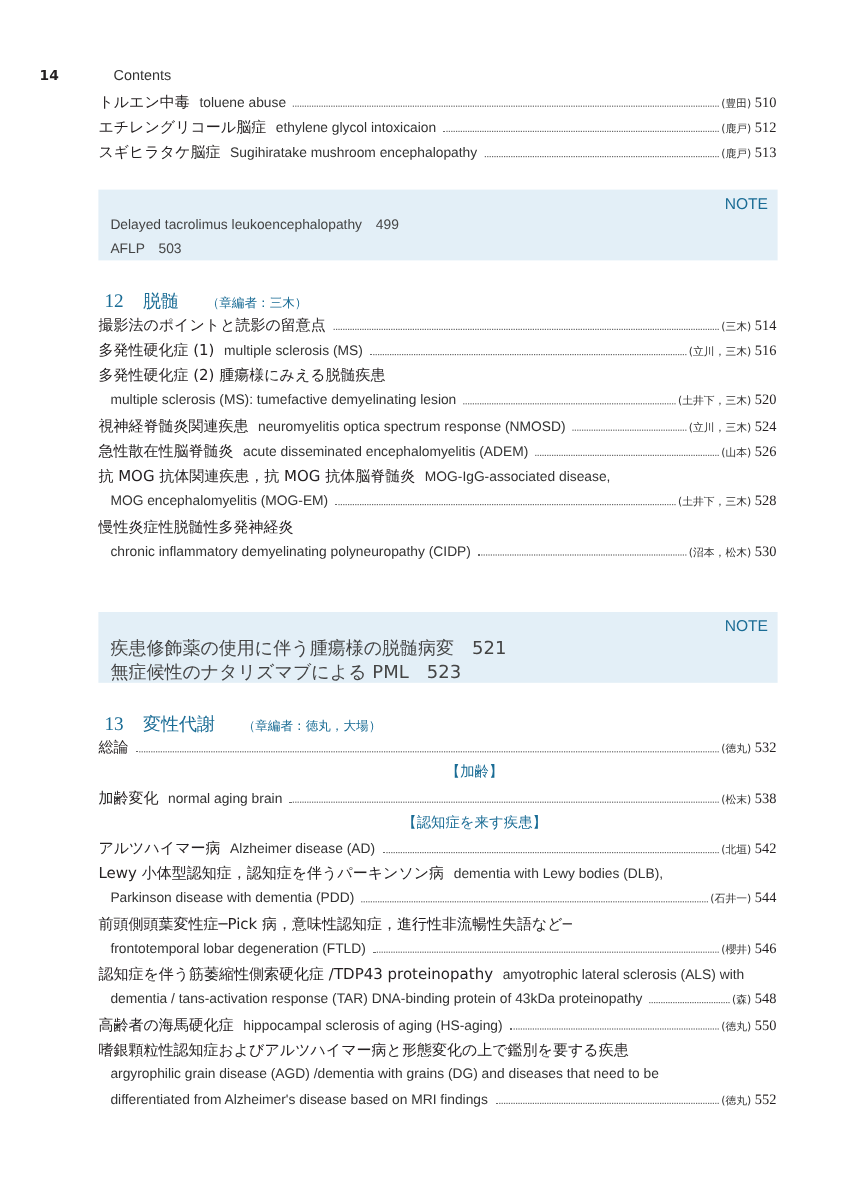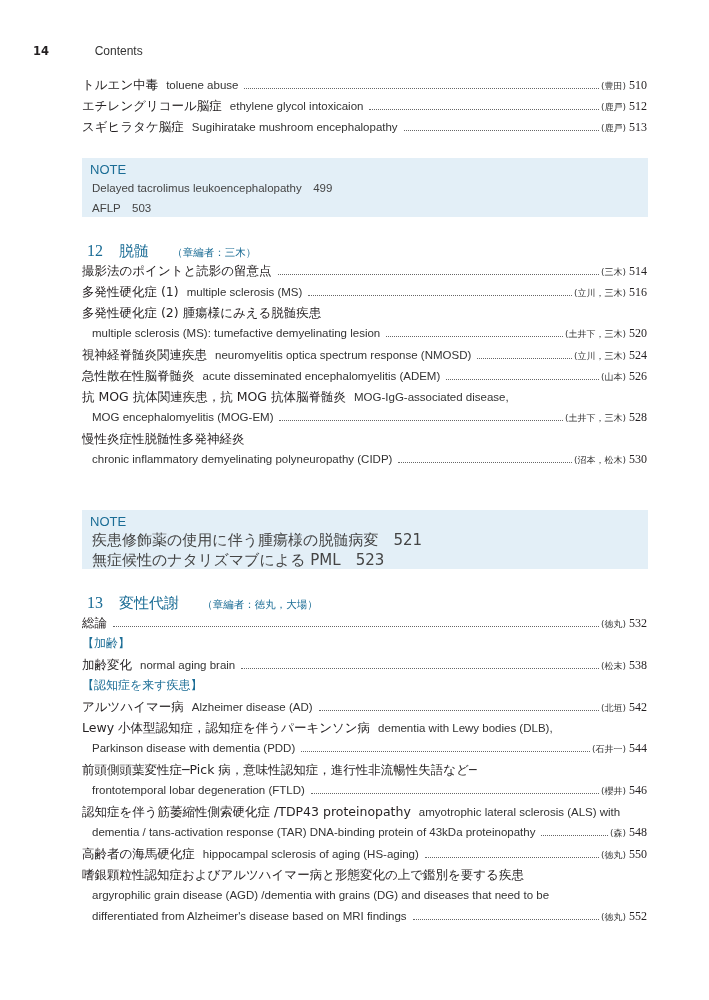--- a/index.html
+++ b/index.html
@@ -1,41 +1,41 @@
 <!DOCTYPE html>
 <html><head>
 <meta charset="utf-8">
 <style>
   html, body { margin: 0; padding: 0; background: #ffffff; }
   body { width: 709px; height: 1000px; position: relative; overflow: hidden;
          font-family: "DejaVu Sans", "Liberation Sans", sans-serif; color: #231f20; }
-  .header { position: absolute; left: 33px; top: 44px; font-size: 11.5px; }
+  .header { position: absolute; left: 33px; top: 56px; font-size: 11.5px; }
   .header .pnum { font-weight: bold; display: inline-block; width: 58px; }
   .header .ctitle { font-family: "Liberation Sans", sans-serif; font-size: 12px; color: #333; }
   .block { position: absolute; left: 0; width: 709px; }
   .entry { position: relative; height: 21px; line-height: 21px; font-size: 12.5px; white-space: nowrap; }
   .entry.indent-1 { padding-left: 82px; }
   .entry.indent-2 { padding-left: 92px; }
   .entry .row { display: flex; align-items: baseline; width: 565px; }
   .entry.indent-2 .row { width: 555px; }
   .jp { font-size: 12.5px; color: #231f20; }
   .en { font-family: "Liberation Sans", sans-serif; font-size: 11.5px; color: #333; margin-left: 8px; }
   .indent-2 .en { margin-left: 0; }
   .leader { flex: 1; border-bottom: 1px dotted #666; margin: 0 2px 4px 6px; min-width: 10px; }
   .auth { font-size: 9px; color: #333; }
   .page { font-family: Liberation Serif, serif; font-size: 12px; margin-left: 3px; color: #231f20; }
   .note { position: absolute; left: 82px; width: 566px; background: #e3eff7; padding: 4px 8px 5px 8px; box-sizing: border-box; }
-  .note .ntitle { font-family: "Liberation Sans", sans-serif; color: #1a6c95; font-size: 13px; line-height: 16px; }
+  .note .ntitle { font-family: "Liberation Sans", sans-serif; color: #1a6c95; font-size: 13px; line-height: 16px; text-align: right; }
   .note .nitem { font-family: "Liberation Sans", sans-serif; font-size: 11.5px; color: #444; line-height: 20px; padding-left: 2px; }
   .note .nitem.jpn { font-family: "DejaVu Sans", sans-serif; font-size: 15px; }
   .chapter { position: absolute; left: 55px; height: 22px; line-height: 22px; color: #1a6c95; white-space: nowrap; }
   .chapter .cnum { font-family: Liberation Serif, serif; font-size: 16px; display: inline-block; width: 27px; margin-left: 32px; }
   .chapter .cname { font-size: 15px; }
   .chapter .ceditor { font-size: 10.5px; margin-left: 18px; }
-  .sublabel { height: 21px; line-height: 21px; padding-left: 82px; font-size: 12px; color: #1a6c95; }
+  .sublabel { height: 21px; line-height: 21px; padding-left: 82px; font-size: 12px; color: #1a6c95; text-align: center; }
 </style>
 </head>
 <body>
 
 <div class="header">
   <span class="pnum">14</span>
   <span class="ctitle">Contents</span>
 </div>
 
 <div class="block" style="top:74px" id="top-block">

